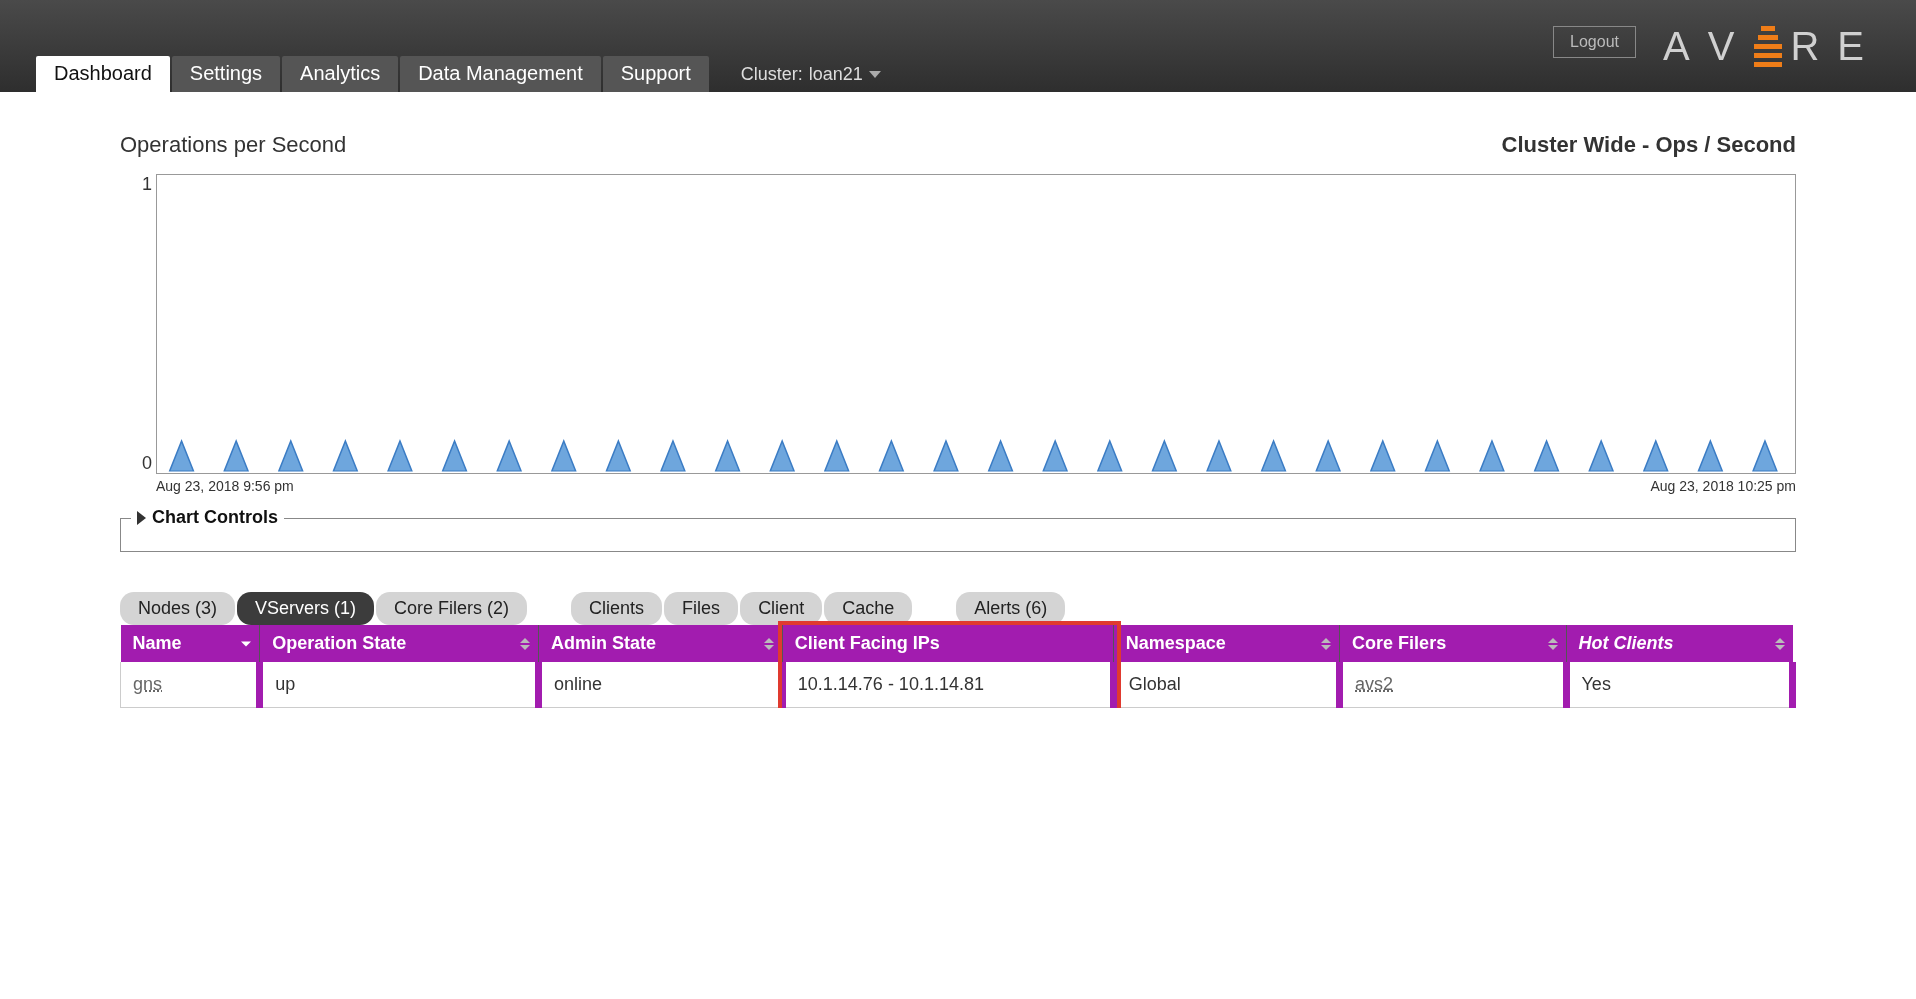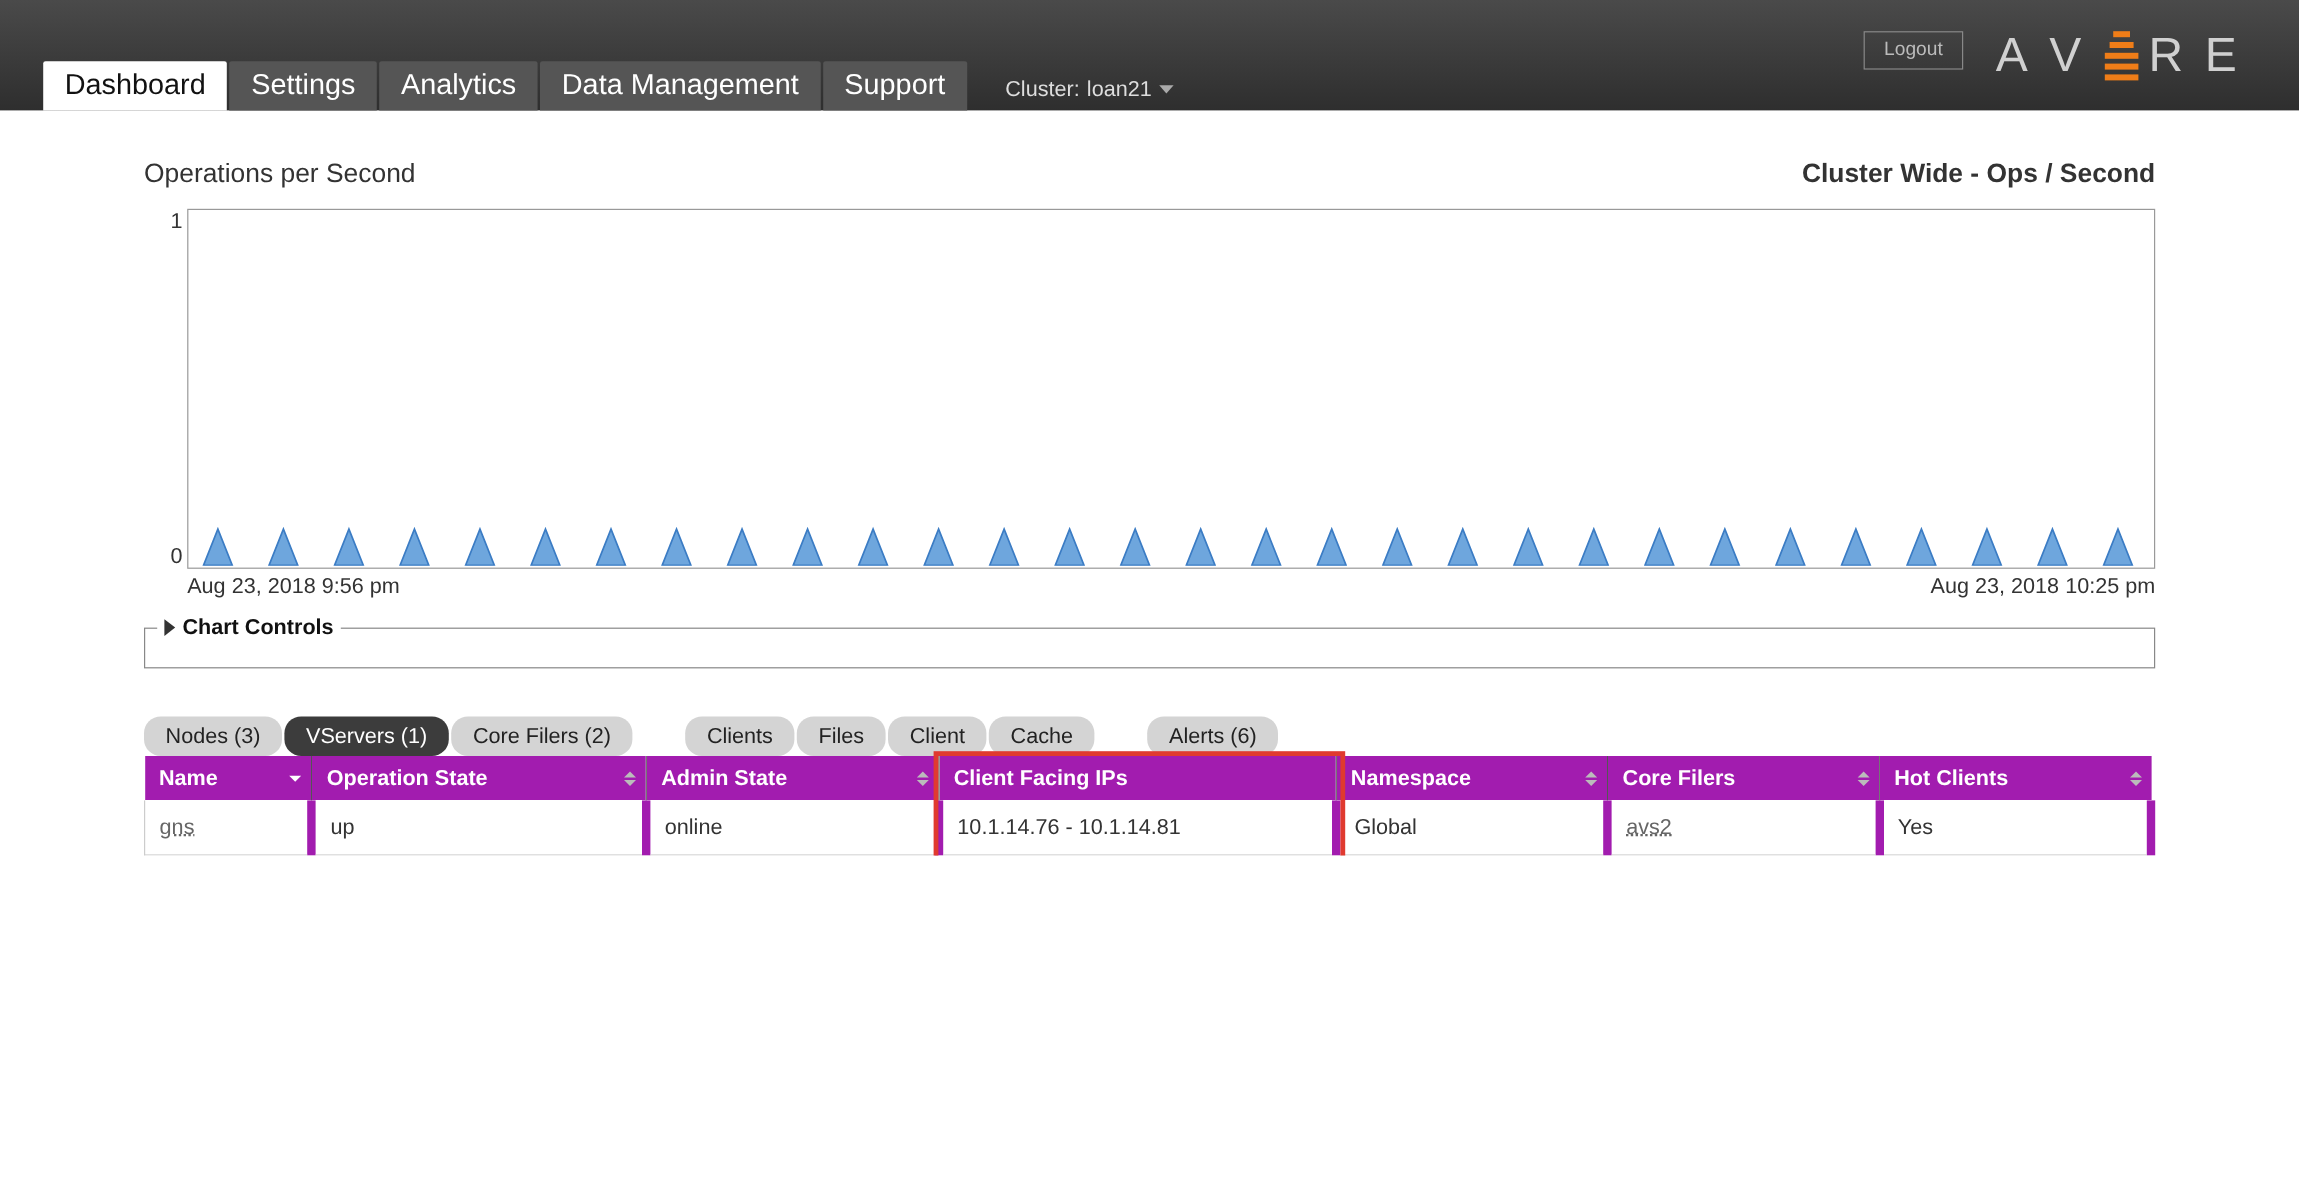--- a/index.html
+++ b/index.html
@@ -61,21 +61,21 @@
     display: flex;
     align-items: flex-end;
     margin-left: 36px;
     height: 34px;
     gap: 2px;
   }
   .main-tab {
     background: #555;
     color: #fff;
     padding: 6px 18px 7px 18px;
-    font-size: 24px;
+    font-size: 20px;
     border-top-left-radius: 2px;
     border-top-right-radius: 2px;
     cursor: pointer;
     white-space: nowrap;
   }
   .main-tab.active {
     background: #fff;
     color: #111;
     font-weight: 500;
   }
@@ -142,21 +142,21 @@
   }
   .plot svg { display:block; }
   .tick {
     fill: #6ea6dd;
     stroke: #3b7cc4;
     stroke-width: 1;
   }
   .xlabels {
     display: flex;
     justify-content: space-between;
-    font-size: 18px;
+    font-size: 14px;
     color: #333;
     margin-top: 4px;
     text-align: center;
   }
   .chart-controls-box {
     border: 1px solid #888;
     margin-top: 24px;
     padding: 4px 10px 6px 10px;
     position: relative;
     height: 22px;
@@ -213,21 +213,21 @@
   }
   table.data thead th {
     background: #a21caf;
     color: #fff;
     text-align: left;
     padding: 8px 12px;
     font-weight: bold;
     border-right: 1px solid #555;
     position: relative;
   }
-  table.data thead th:last-child { border-right: none; }
+  table.data thead th:last-child { border-right: none; font-style: italic; }
   .sort-arrows {
     position: absolute;
     right: 8px;
     top: 50%;
     transform: translateY(-50%);
     display: flex;
     flex-direction: column;
     gap: 2px;
   }
   .sort-arrows .up {

